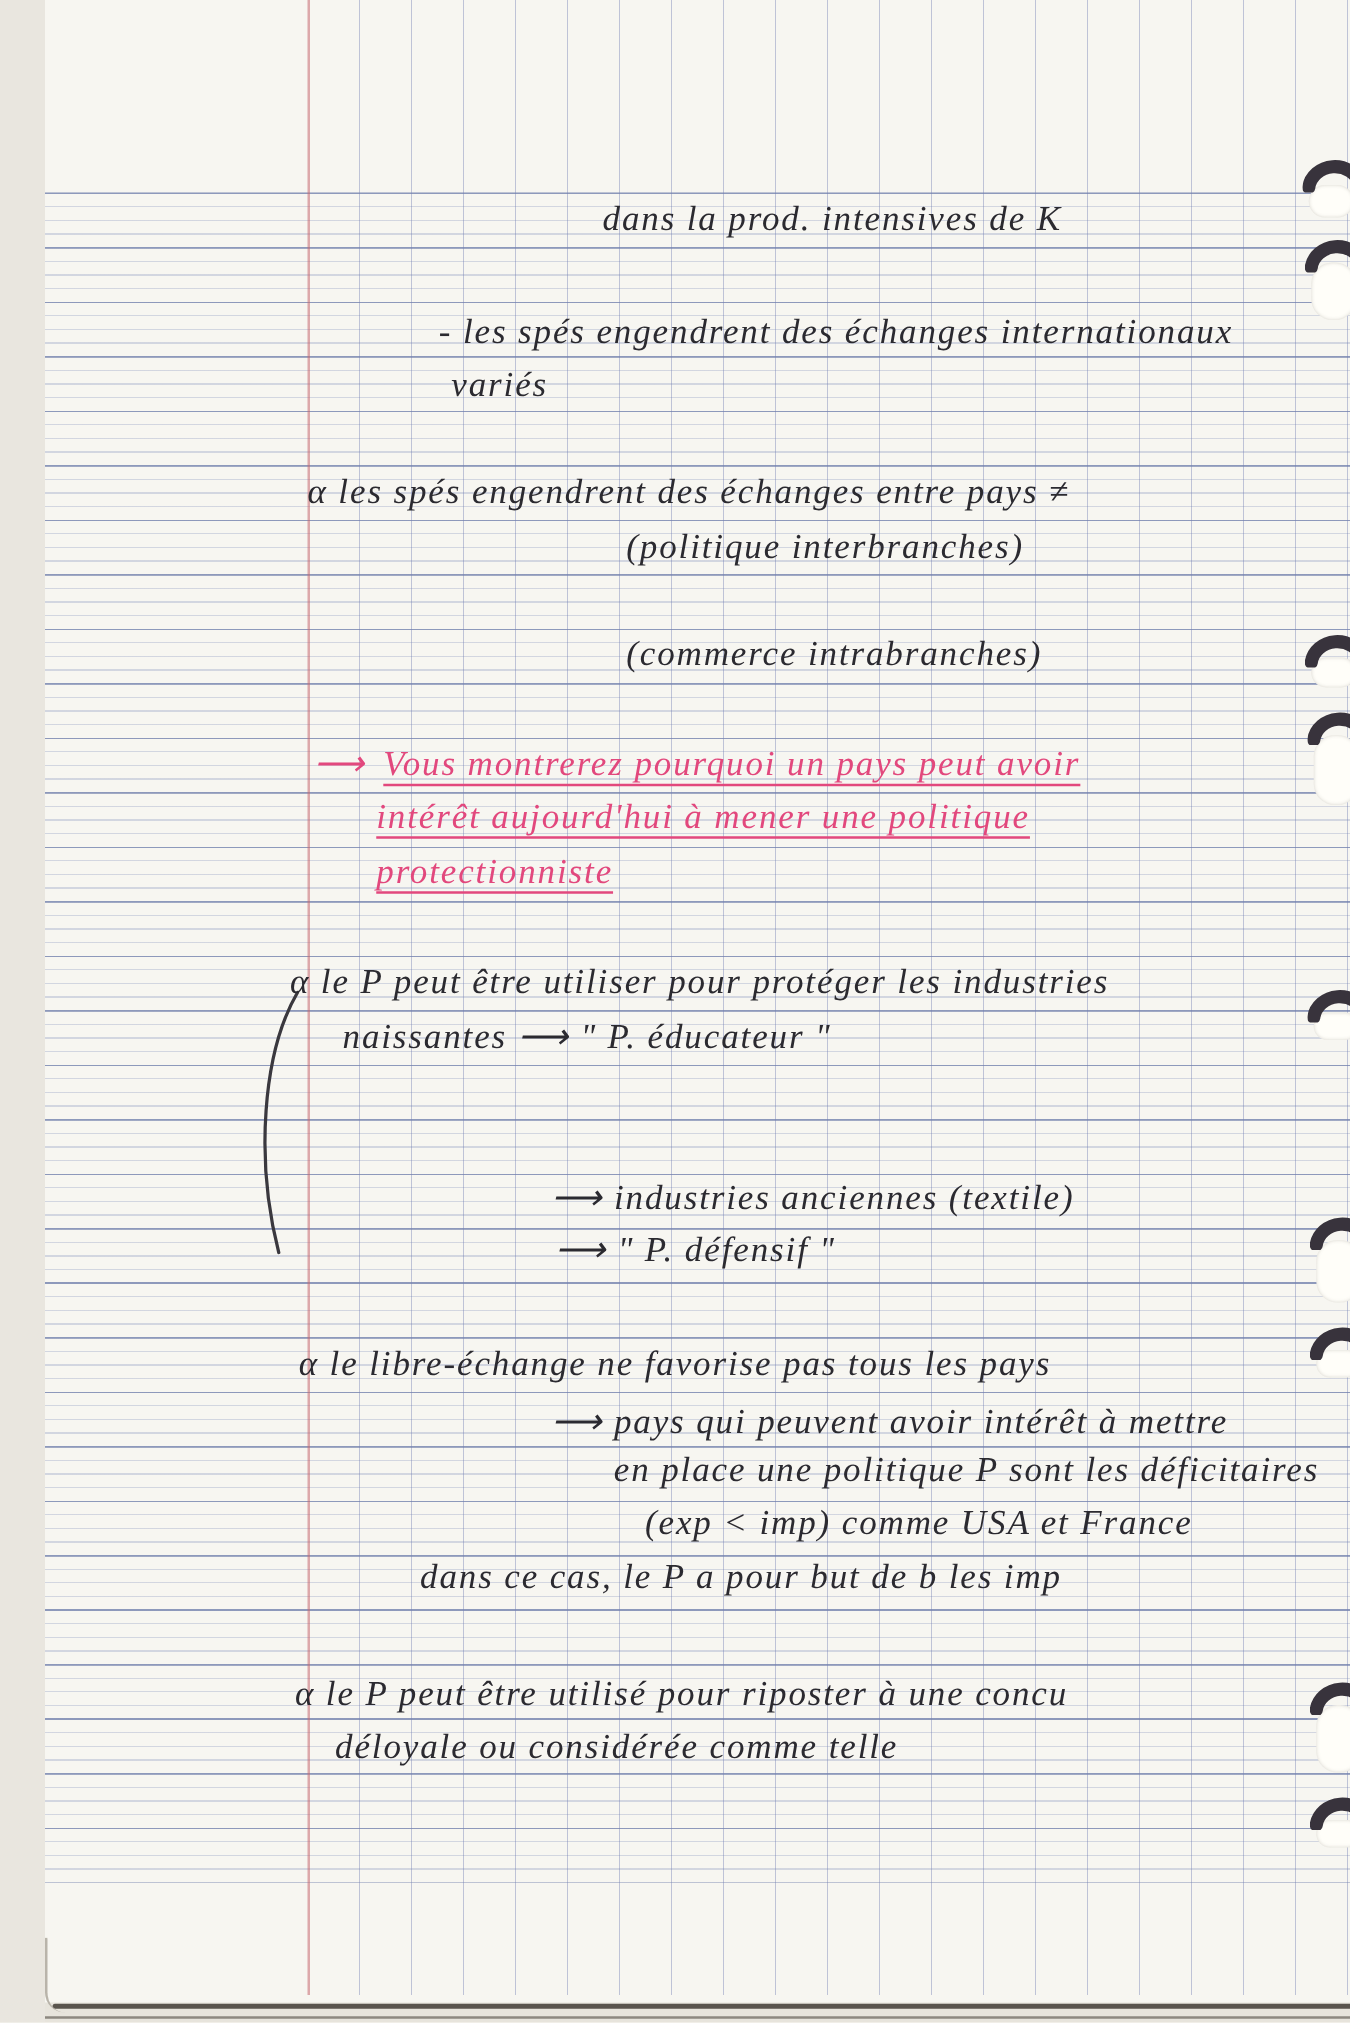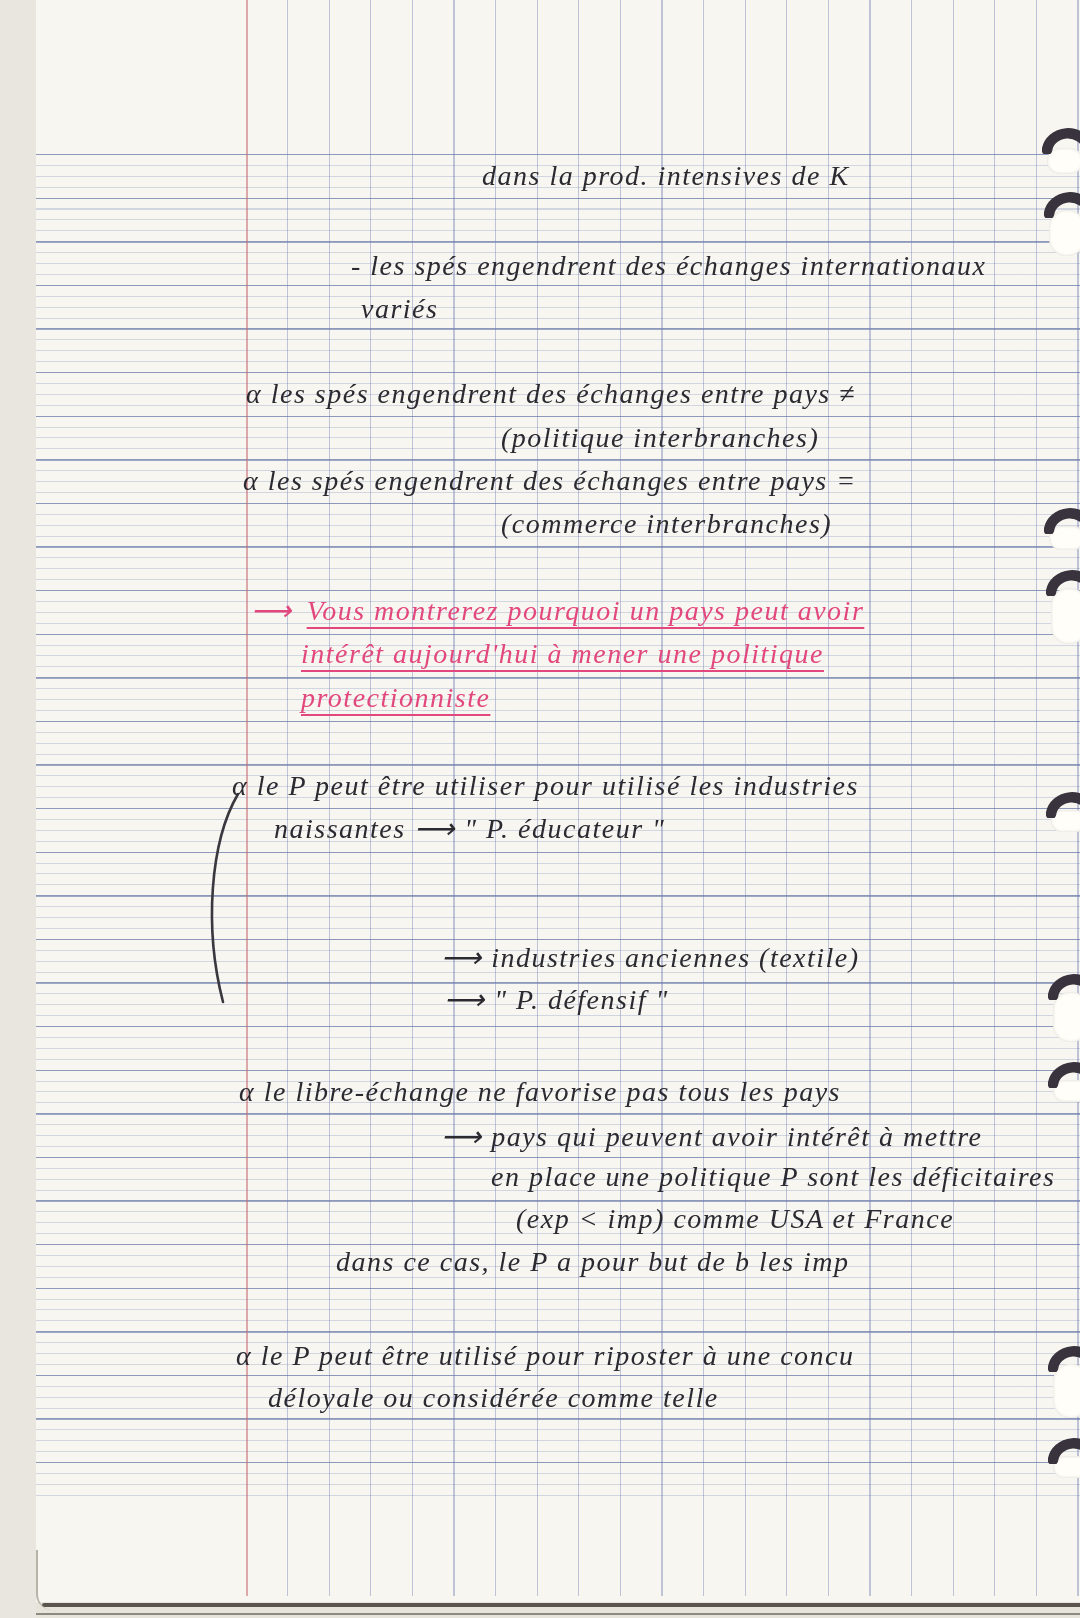--- a/index.html
+++ b/index.html
@@ -68,38 +68,37 @@
 
   <div class="h-rules"></div>
   <div class="v-rules"></div>
   <div class="margin-line"></div>
 
   <div class="line" style="left:446px;top:160px">dans la prod. intensives de K</div>
   <div class="line" style="left:315px;top:250px">- les spés engendrent des échanges internationaux</div>
   <div class="line" style="left:325px;top:293px">variés</div>
   <div class="line" style="left:210px;top:378px">α les spés engendrent des échanges entre pays ≠</div>
   <div class="line" style="left:465px;top:422px">(politique interbranches)</div>
-  <div class="line" style="left:207px;top:465px">α les spés engendrent des échanges entre pays =</div>
-  <div class="line" style="left:465px;top:508px">(commerce interbranches)</div>
+  <div class="line" style="left:465px;top:508px">(commerce intrabranches)</div>
 
   <div class="line pink" style="left:215px;top:594px">
     <span class="arr">⟶</span><span class="u">Vous montrerez pourquoi un pays peut avoir</span>
   </div>
   <div class="line pink" style="left:265px;top:638px">
     <span class="u">intérêt aujourd'hui à mener une politique</span>
   </div>
   <div class="line pink" style="left:265px;top:682px">
     <span class="u">protectionniste</span>
   </div>
 
   <svg class="bracket" width="42" height="216" viewBox="0 0 42 216">
     <path d="M36 4 C 8 52, 2 138, 21 212" stroke="#3a383e" stroke-width="2.6" fill="none" stroke-linecap="round"></path>
   </svg>
 
-  <div class="line" style="left:196px;top:770px">α le P peut être utiliser pour utilisé les industries</div>
+  <div class="line" style="left:196px;top:770px">α le P peut être utiliser pour protéger les industries</div>
   <div class="line" style="left:238px;top:812px">naissantes ⟶ " P. éducateur "</div>
   <div class="line" style="left:405px;top:941px">⟶ industries anciennes (textile)</div>
   <div class="line" style="left:408px;top:983px">⟶ " P. défensif "</div>
   <div class="line" style="left:203px;top:1076px">α le libre-échange ne favorise pas tous les pays</div>
   <div class="line" style="left:405px;top:1120px">⟶ pays qui peuvent avoir intérêt à mettre</div>
   <div class="line" style="left:455px;top:1161px">en place une politique P sont les déficitaires</div>
   <div class="line" style="left:480px;top:1203px">(exp &lt; imp) comme USA et France</div>
   <div class="line" style="left:300px;top:1246px">dans ce cas, le P a pour but de b les imp</div>
   <div class="line" style="left:232px;top:1382px">déloyale ou considérée comme telle</div>
   <div class="line" style="left:200px;top:1340px">α le P peut être utilisé pour riposter à une concu</div>

